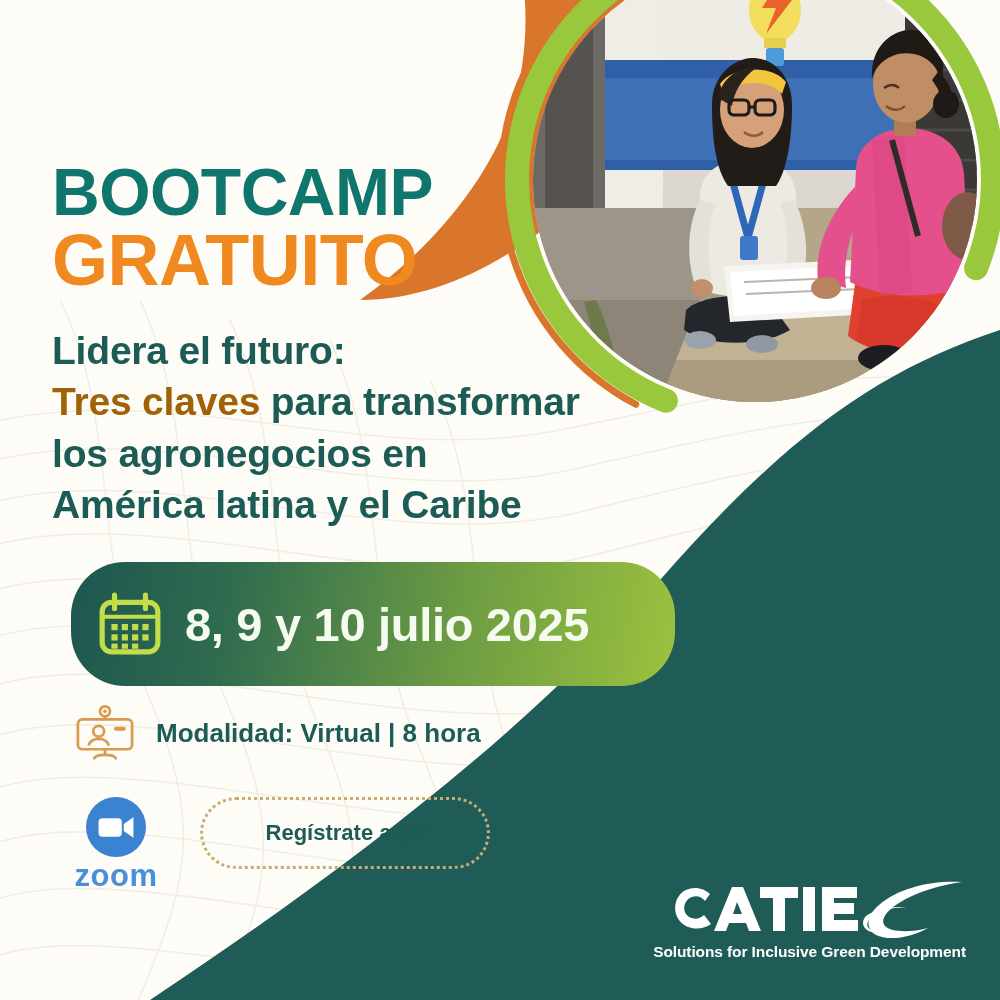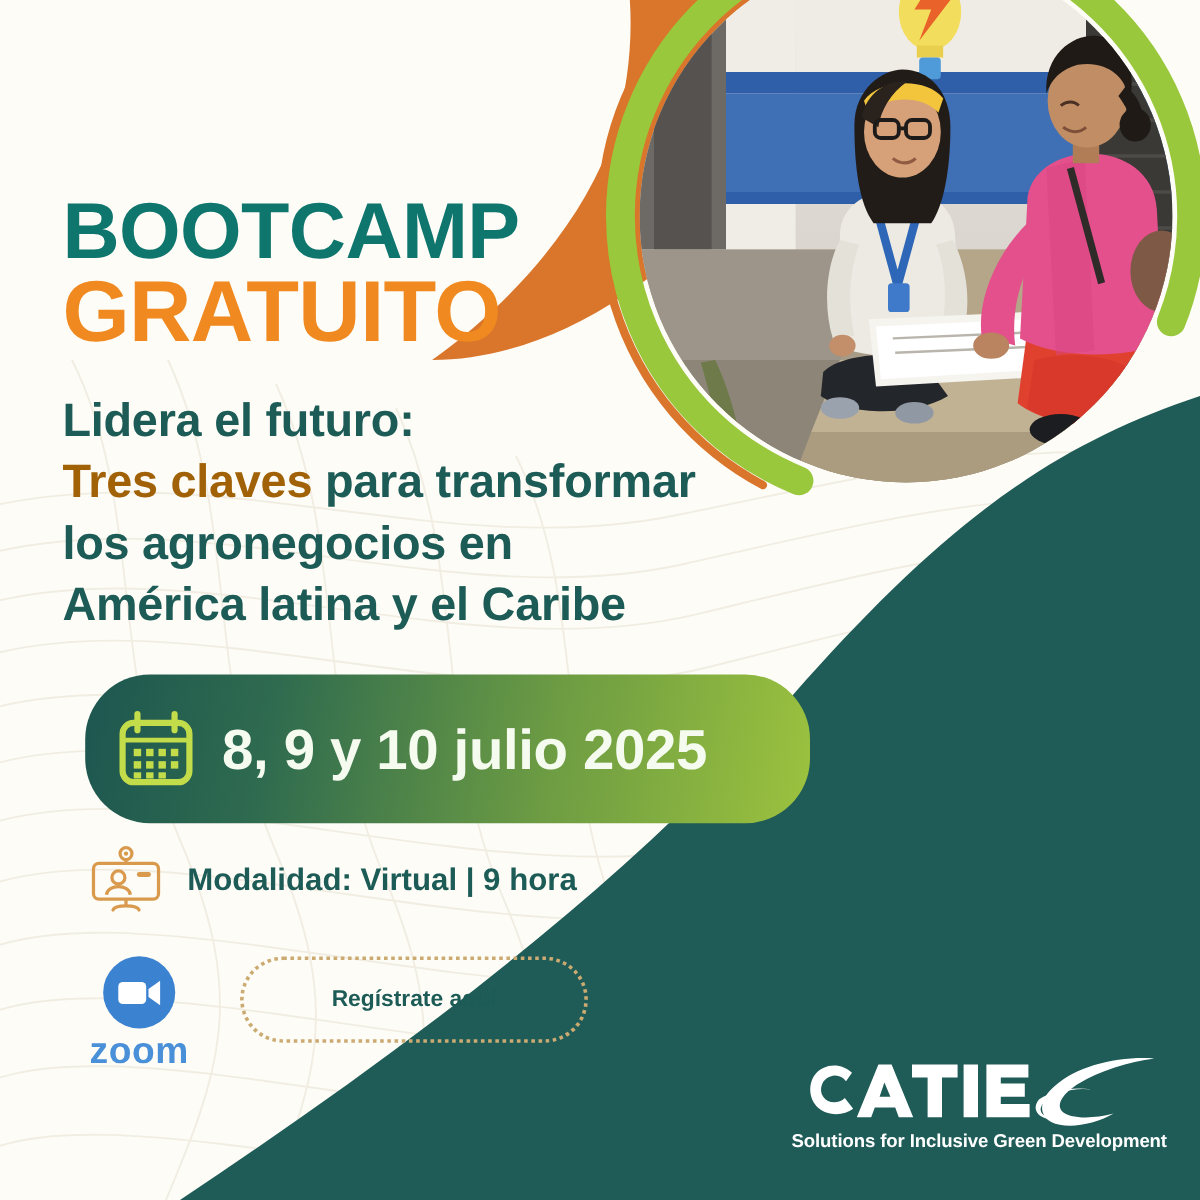--- a/index.html
+++ b/index.html
@@ -159,37 +159,37 @@
     width: 290px;
     height: 72px;
     border-radius: 40px;
     border: 3px dotted #cbab72;
     background: transparent;
     display: flex;
     align-items: center;
     justify-content: center;
     cursor: pointer;
     font-family: "Liberation Sans", sans-serif;
-    font-size: 19px;
+    font-size: 22px;
     font-weight: 700;
     color: #1d5b56;
     box-sizing: border-box;
     padding: 0;
   }
 
   
   .catie-logo {
     position: absolute;
     right: 34px;
     bottom: 38px;
     z-index: 6;
     width: 300px;
     display: flex;
     flex-direction: column;
-    align-items: center;
+    align-items: flex-end;
   }
   .catie-mark { width: 300px; height: 66px; display: block; }
   .catie-tag {
     font-size: 15.5px;
     font-weight: 600;
     color: #ffffff;
     line-height: 1.28;
     text-align: center;
     white-space: nowrap;
     letter-spacing: -0.1px;
@@ -413,21 +413,21 @@
       <circle cx="34" cy="7" r="5.5" fill="none" stroke="#d99a4e" stroke-width="3"></circle>
       <circle cx="34" cy="7" r="2" fill="#d99a4e"></circle>
       <path d="M34 12.5 L34 17" stroke="#d99a4e" stroke-width="3"></path>
       <rect x="4" y="16" width="60" height="33" rx="5" fill="none" stroke="#d99a4e" stroke-width="3"></rect>
       <rect x="44" y="24" width="13" height="4.5" rx="2.2" fill="#d99a4e"></rect>
       <circle cx="27" cy="29" r="6" fill="none" stroke="#d99a4e" stroke-width="3"></circle>
       <path d="M16 45 C 17 35, 37 35, 38 45" fill="none" stroke="#d99a4e" stroke-width="3"></path>
       <path d="M34 49 L34 55" stroke="#d99a4e" stroke-width="3"></path>
       <path d="M22 59 C 24 54, 44 54, 46 59" fill="none" stroke="#d99a4e" stroke-width="3" stroke-linecap="round"></path>
     </svg>
-    <span class="modality-text">Modalidad: Virtual | 9 hora</span>
+    <span class="modality-text">Modalidad: Virtual | 8 hora</span>
   </div>
 
   <div class="cta-row">
     <div class="zoom-logo">
       <svg class="zoom-mark" viewBox="0 0 64 64">
         <circle cx="32" cy="32" r="31" fill="#3b82d0"></circle>
         <rect x="14" y="23" width="24" height="19" rx="4" fill="#ffffff"></rect>
         <path d="M40 29 L50 22 L50 43 L40 36 Z" fill="#ffffff"></path>
       </svg>
       <span class="zoom-word">zoom</span>

